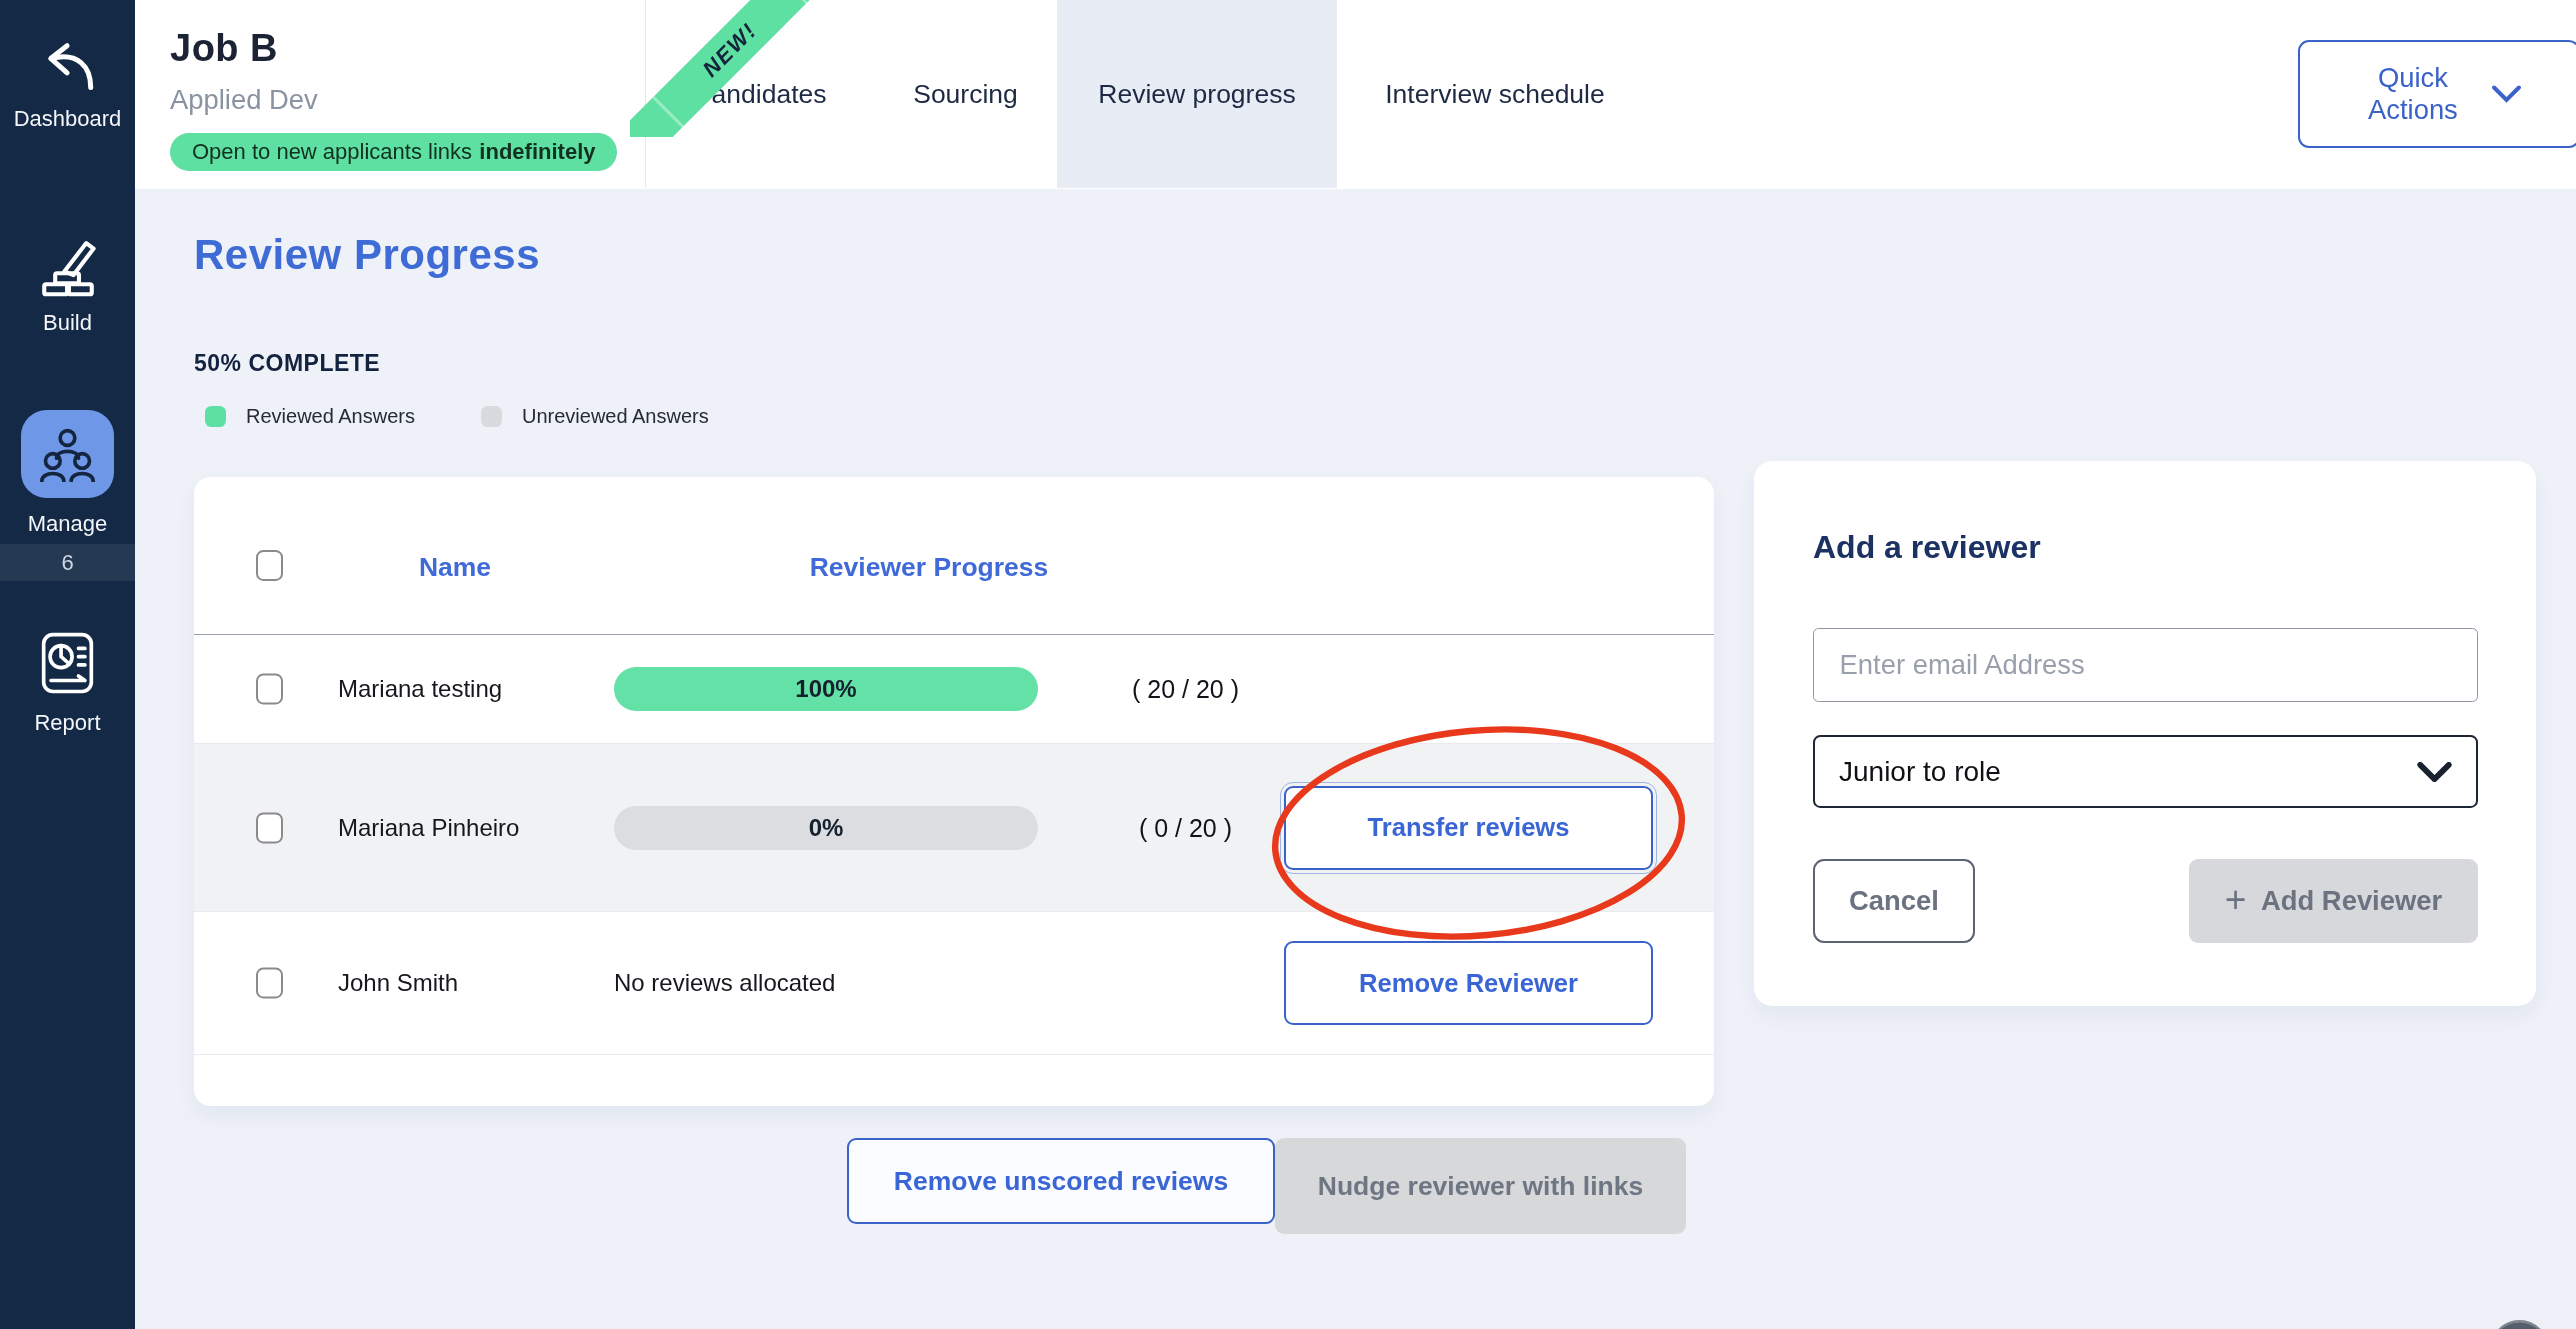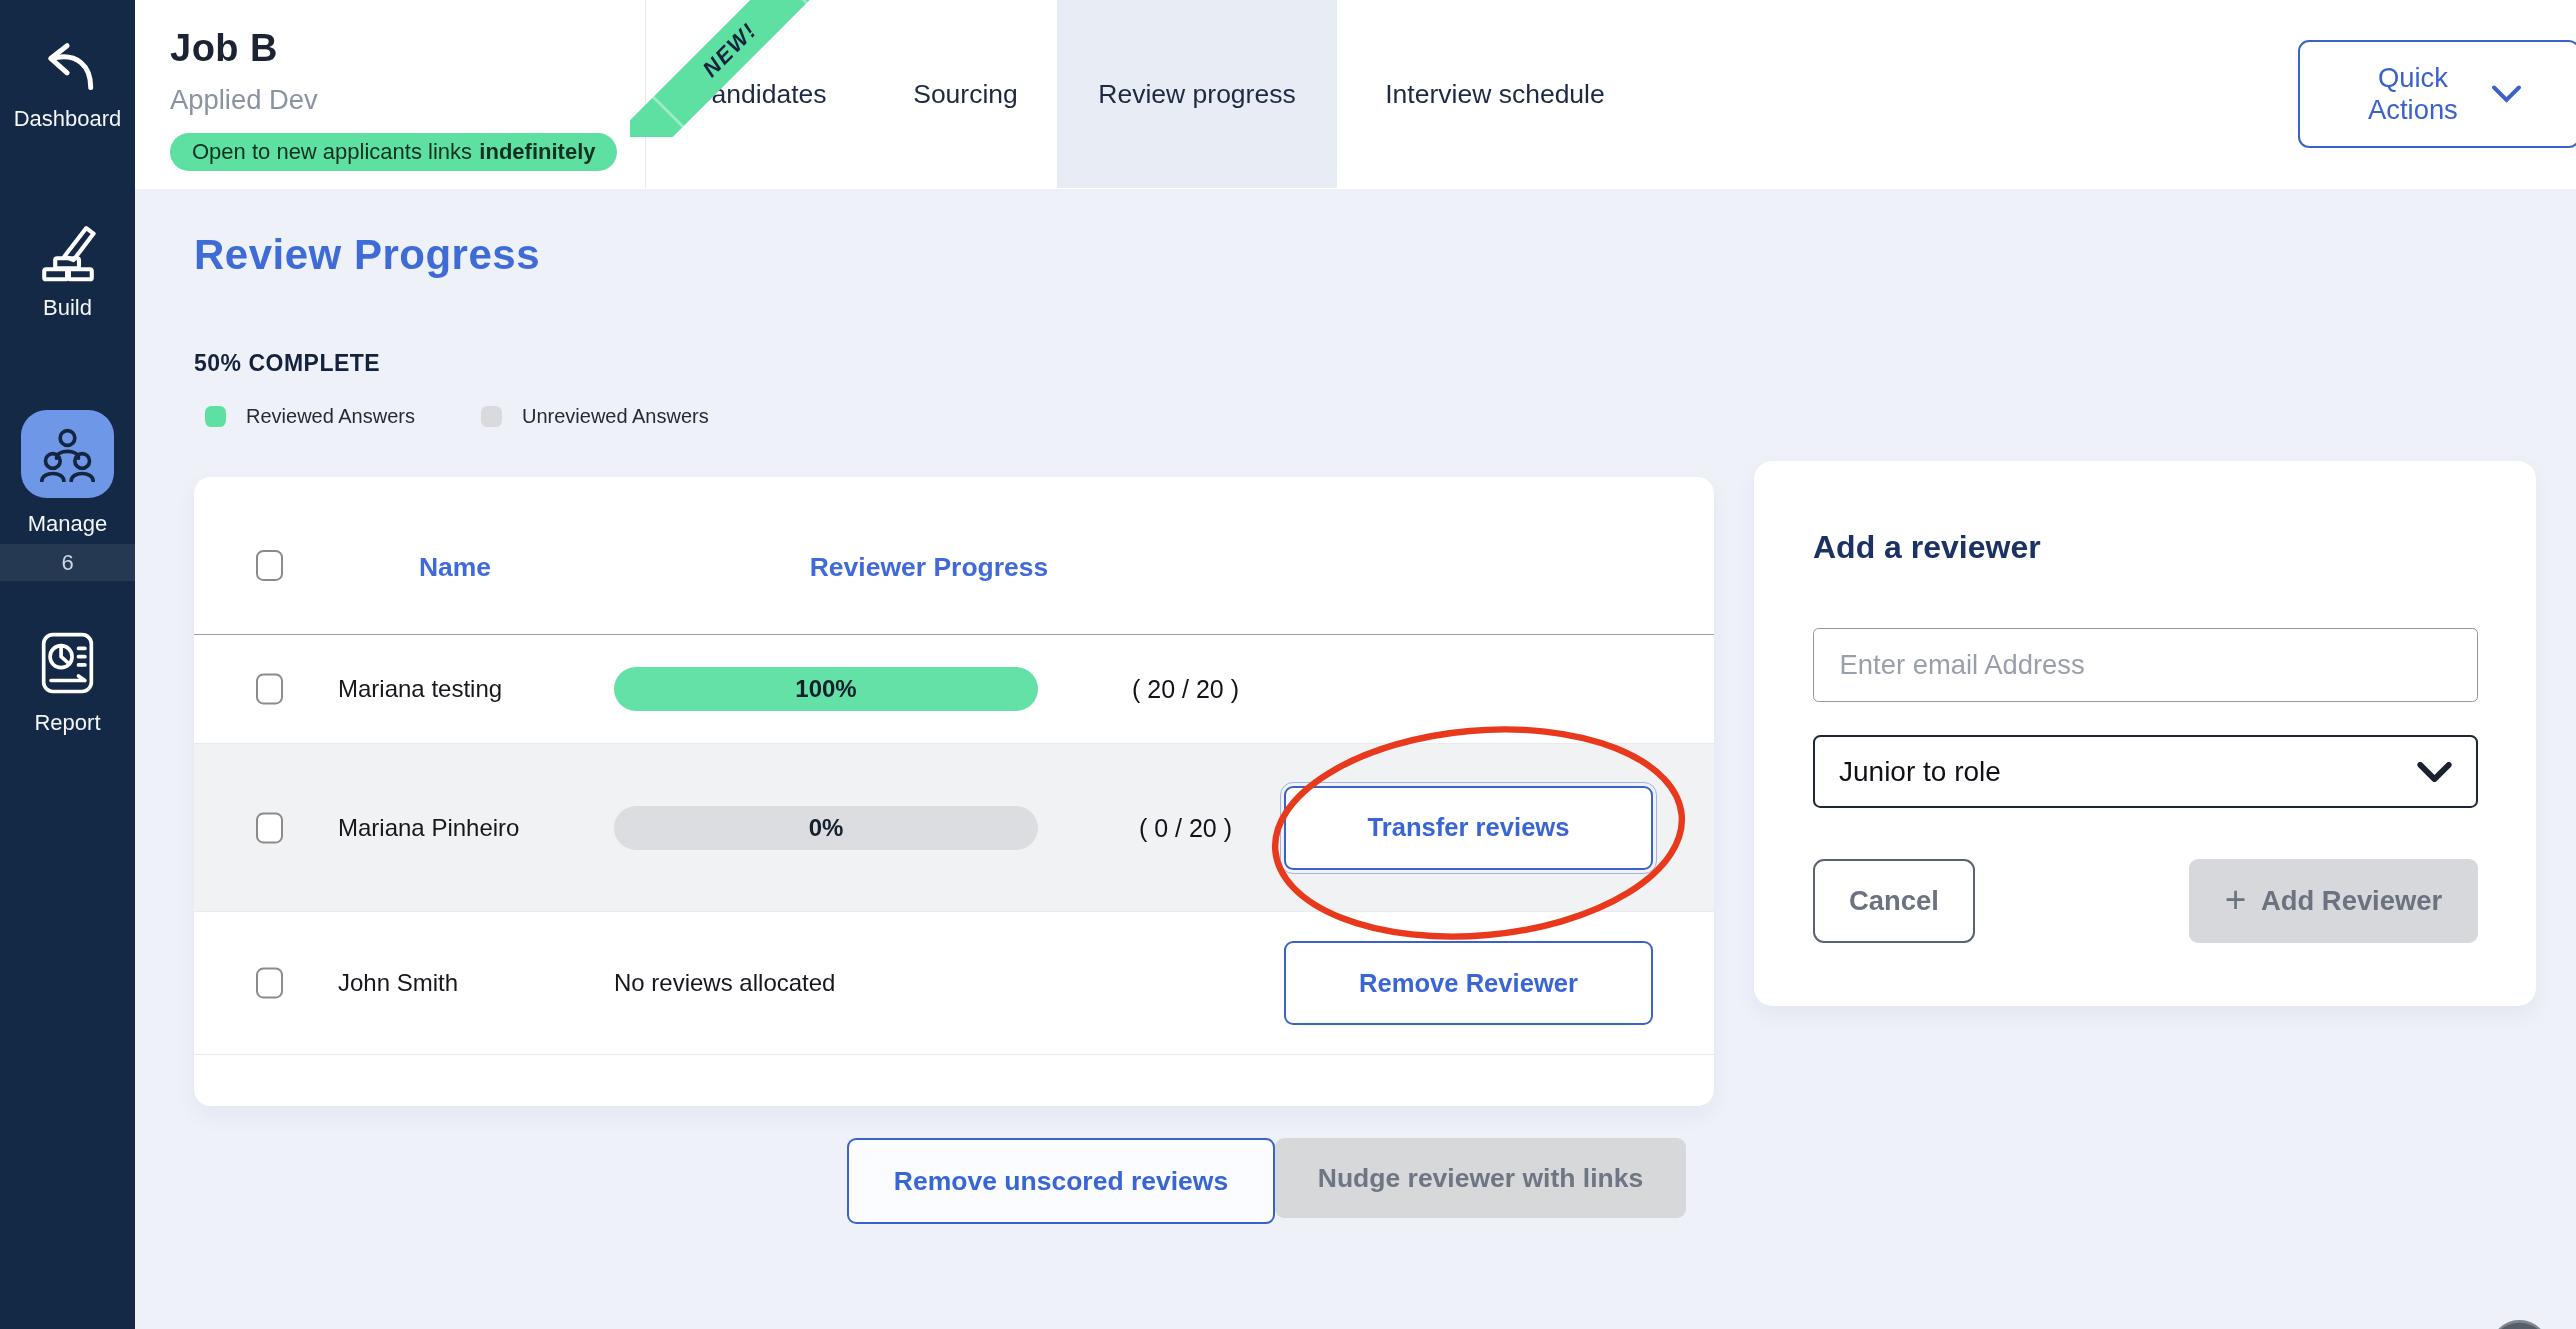--- a/index.html
+++ b/index.html
@@ -7,21 +7,21 @@
     width:2576px;height:1329px;position:relative;overflow:hidden;
     background:#eef1f8;font-family:"Liberation Sans",sans-serif;
     -webkit-font-smoothing:antialiased;
   }
   
   #sidebar{position:absolute;left:0;top:0;width:135px;height:1329px;background:#132945;color:#fff;}
   .side-item{position:absolute;left:0;width:135px;text-align:center;cursor:pointer;}
   .side-item .icon{display:block;margin:0 auto;}
   .side-label{display:block;margin-top:12.8px;font-size:22px;color:#f4f6fa;}
   #side-dashboard{top:42px;}
-  #side-build{top:218px;}
+  #side-build{top:233px;}
   #side-manage{top:410px;}
   #side-report{top:631px;}
   .manage-tile{width:93px;height:88px;border-radius:25.6px;background:#6f97e8;margin:0 auto;
     display:flex;align-items:center;justify-content:center;}
   .manage-badge-band{margin-top:7.3px;padding:5.5px 0;background:rgba(255,255,255,0.08);
     font-size:22px;color:#cdd6e2;}
   
   #header{position:absolute;left:135px;top:0;width:2441px;height:189px;background:#ffffff;
     border-bottom:0.9px solid #e4e7ed;box-shadow:0 1.8px 4.6px rgba(20,40,80,0.04);padding-left:30px;}
   .job-title{position:absolute;left:35px;top:27.4px;font-size:38px;font-weight:700;color:#1b2334;letter-spacing:0.5px;}
@@ -73,21 +73,21 @@
   .r-action{position:absolute;left:1090px;top:50%;transform:translateY(-50%);width:369px;height:84px;
     background:#fff;border:2.7px solid #3a62c9;border-radius:9.1px;display:flex;align-items:center;justify-content:center;
     font-size:25.6px;font-weight:700;color:#3a65d4;cursor:pointer;box-sizing:border-box;white-space:nowrap;}
   .transfer-btn{outline:1.8px solid #9db4e4;outline-offset:3.7px;}
   .annotation{position:absolute;left:1065px;top:236px;width:439px;height:240px;overflow:visible;pointer-events:none;}
   
   .footer-actions{position:absolute;left:712px;top:949px;display:flex;}
   .btn-remove-unscored{width:428px;height:86px;background:#fafcff;border:2.7px solid #3a62c9;border-radius:9.1px;
     color:#3a65d4;font-weight:700;font-size:26.5px;display:flex;align-items:center;justify-content:center;
     cursor:pointer;box-sizing:border-box;}
-  .btn-nudge{width:411px;height:80px;background:#d7d8da;border:none;border-radius:9.1px;color:#6f7683;
+  .btn-nudge{width:411px;height:96px;background:#d7d8da;border:none;border-radius:9.1px;color:#6f7683;
     font-weight:700;font-size:26.5px;display:flex;align-items:center;justify-content:center;}
   
   .panel{position:absolute;left:1619px;top:272px;width:782px;height:545px;background:#fff;border-radius:18.3px;
     box-shadow:0 9.1px 22px rgba(23,43,77,.05);}
   .panel-title{position:absolute;left:59px;top:68px;font-size:32px;font-weight:700;color:#1b3263;}
   .email-input{position:absolute;left:59px;top:167px;width:665px;height:74px;border:1.8px solid #9097a3;border-radius:5.5px;
     font-size:27.4px;color:#c2410c;padding:0 25.6px;box-sizing:border-box;background:#fff;font-family:"Liberation Sans",sans-serif;outline:none;}
   .email-input::placeholder{color:#99a0ac;}
   .role-select{position:absolute;left:59px;top:274px;width:665px;height:73px;border:2.7px solid #1d2634;border-radius:7.3px;
     display:flex;align-items:center;justify-content:space-between;padding:0 24px;box-sizing:border-box;

